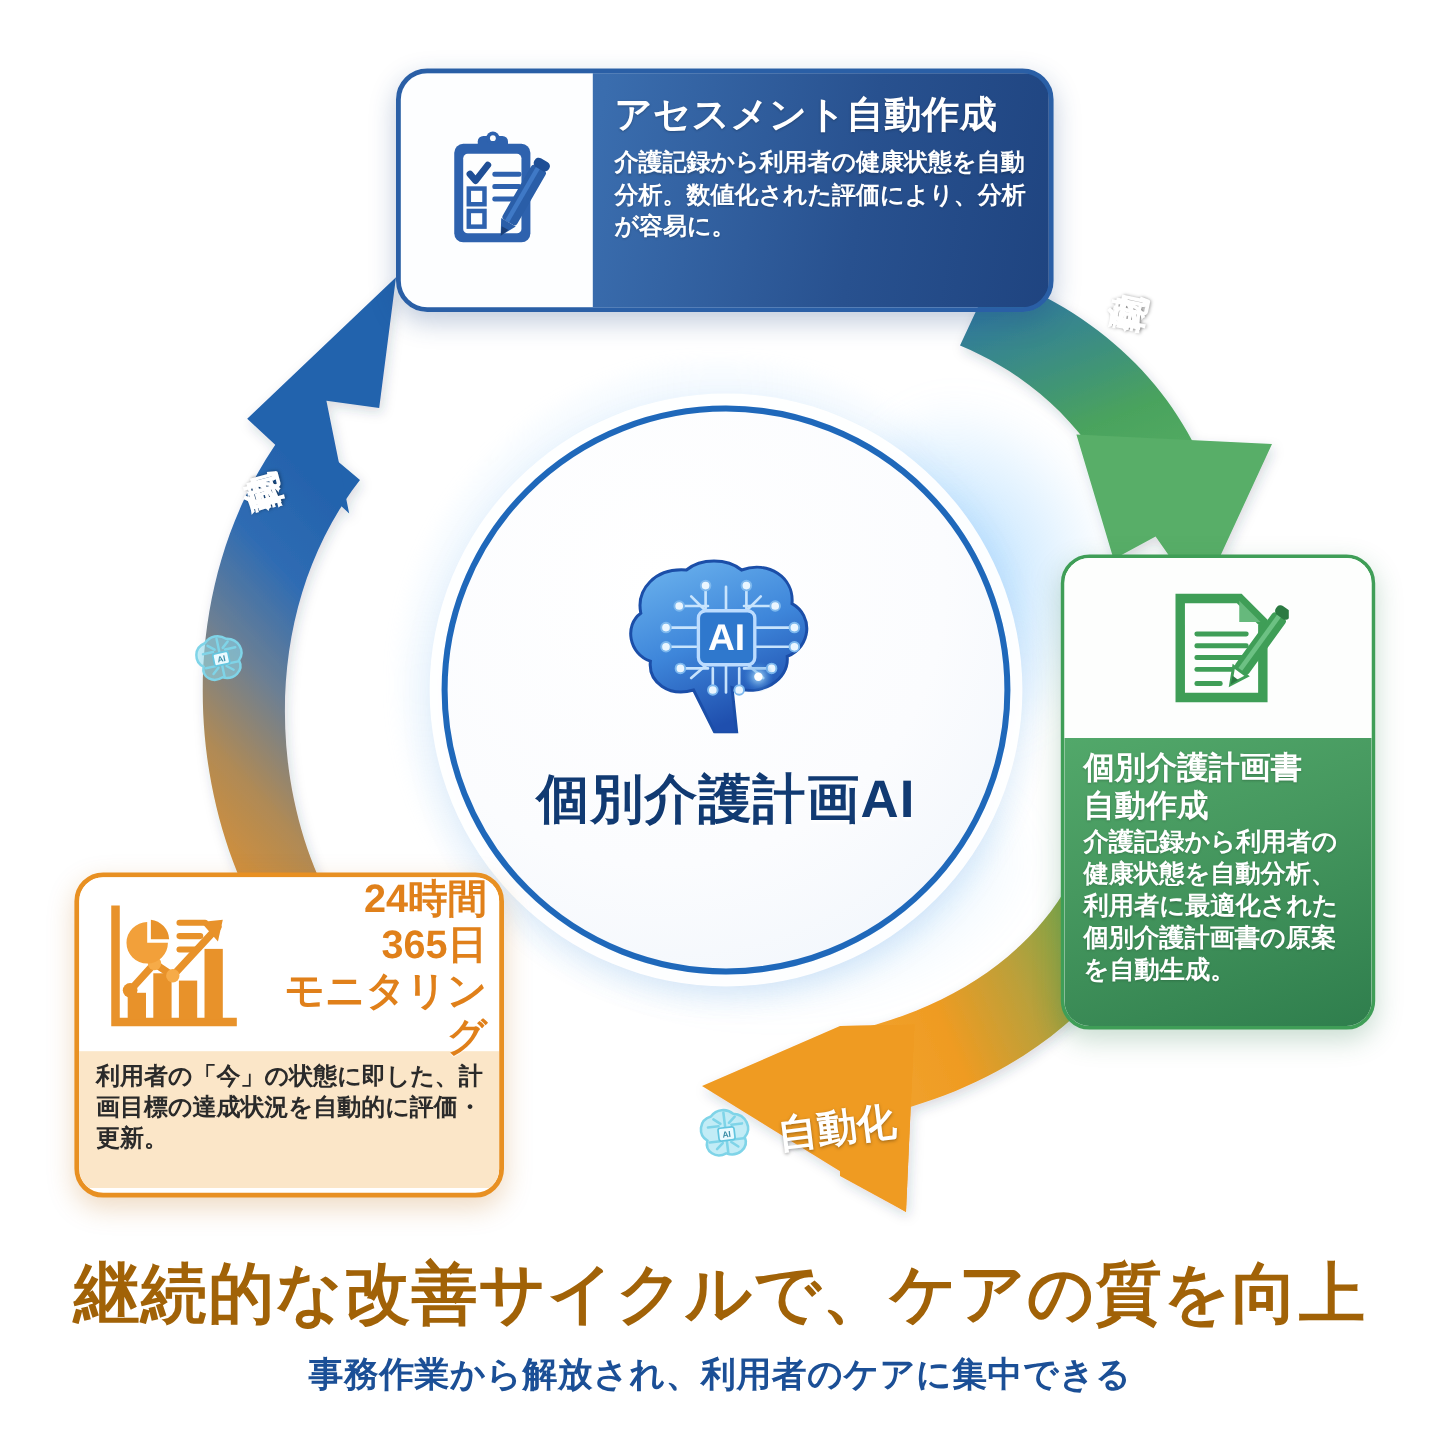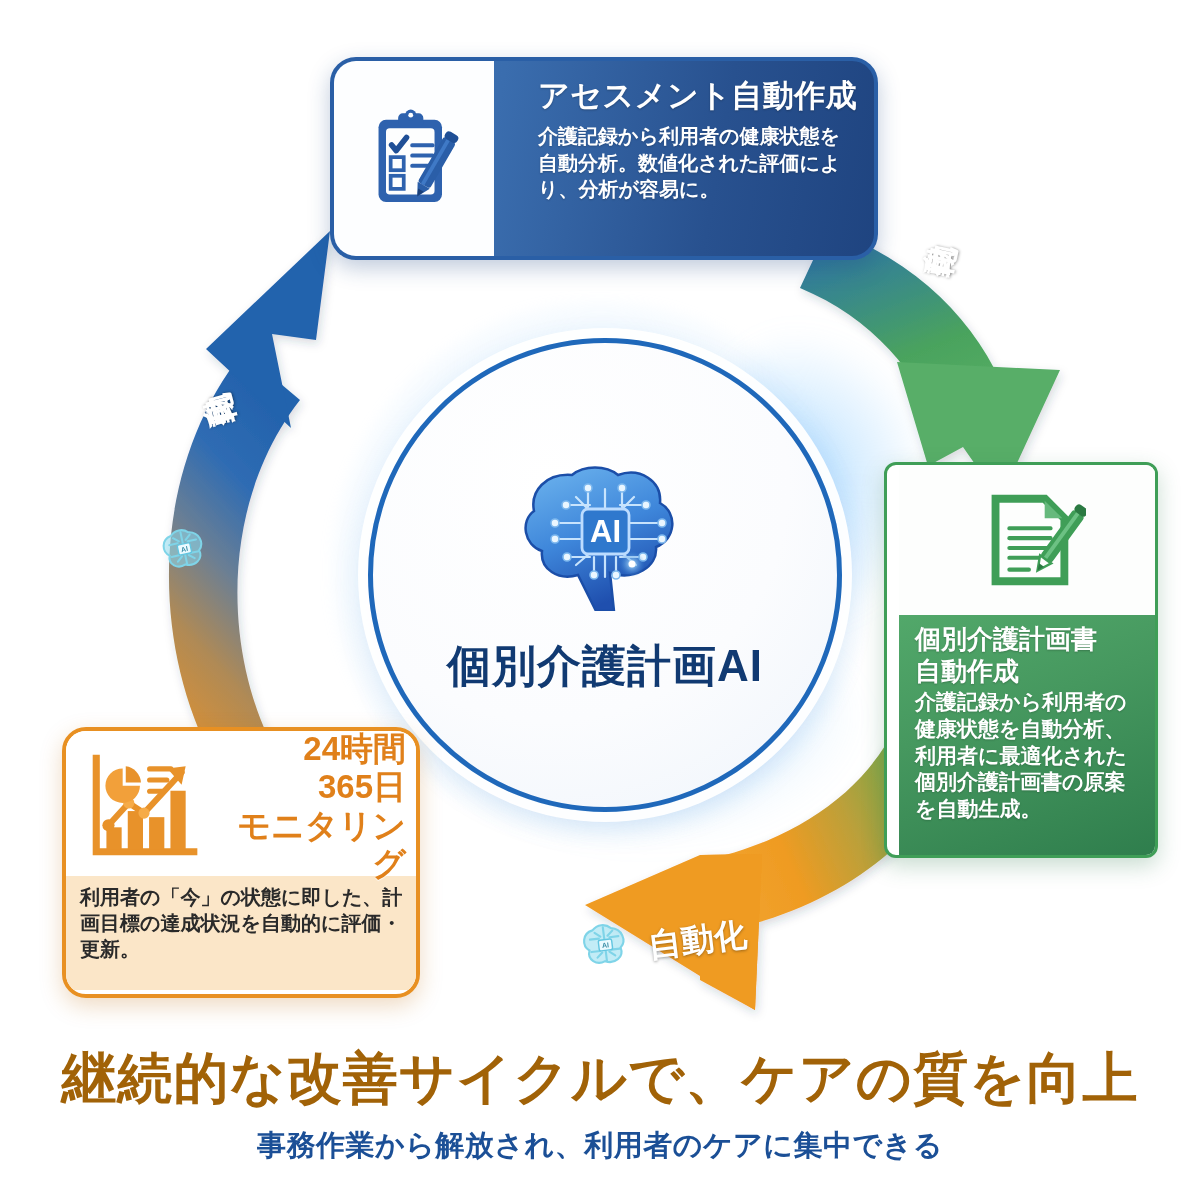--- a/index.html
+++ b/index.html
@@ -69,40 +69,39 @@
     background:linear-gradient(100deg,#3f74b8 0%,#3a6dae 30%,#28518f 70%,#1f4480 100%);
     border:4px solid #2a5fa6;
     box-shadow:0 8px 22px rgba(30,70,130,.28);
     display:flex;overflow:hidden;
   }
   #card-assessment .icon-pane{
     width:160px;flex:none;background:#fdfeff;
     display:flex;align-items:center;justify-content:center;
   }
   #card-assessment .txt{
-    flex:1;padding:14px 16px 10px 18px;color:#fff;margin-left:26px;
+    flex:1;padding:14px 16px 10px 18px;color:#fff;
   }
   #card-assessment .c-title{
     font-size:31px;font-weight:bold;letter-spacing:.5px;margin-bottom:6px;
     text-shadow:0 1px 2px rgba(0,0,0,.25);
   }
   #card-assessment .c-body{
     font-size:20px;line-height:1.33;font-weight:bold;
     text-shadow:0 1px 2px rgba(0,0,0,.2);
   }
 
   
   #card-plan{
     left:884px;top:462px;width:256px;height:390px;
-    border-radius:12px;
+    border-radius:24px;
     border:3px solid #3f9e57;
     background:#fff;
     box-shadow:0 8px 22px rgba(40,120,70,.25);
     overflow:hidden;
-    padding-left:12px;
   }
   #card-plan .icon-pane{
     height:150px;background:#fdfefd;display:flex;align-items:center;justify-content:center;
   }
   #card-plan .body-pane{
     height:240px;
     background:linear-gradient(160deg,#52a86a 0%,#46985f 40%,#2f7e4d 100%);
     color:#fff;padding:10px 14px 0 16px;box-sizing:border-box;
   }
   #card-plan .c-title{

